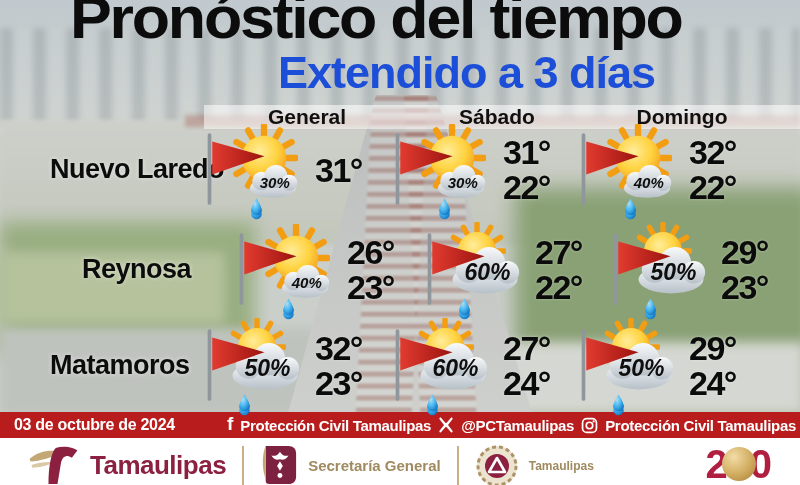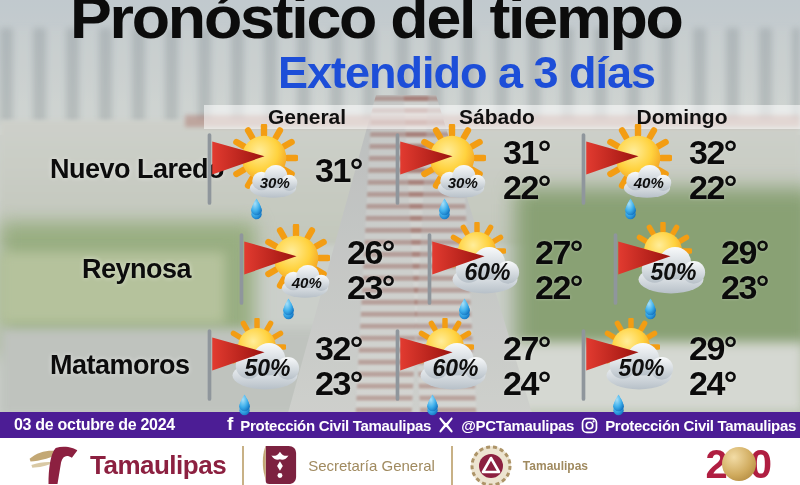--- a/index.html
+++ b/index.html
@@ -67,35 +67,35 @@
   .pct { position:absolute; left:53%; top:55%; transform:translate(-50%,-50%); font-weight:700; color:#0e0e0e; z-index:5; white-space:nowrap;font-style:italic; }
   .drops { display:flex; gap:6px; z-index:2; }
   .drops svg { width:13px; height:18px; }
   .drops svg:nth-child(2) { transform:translateY(4px); }
 
   .temps { display:flex; flex-direction:column; margin-left:3px; }
   .temps span { font-size:34px; line-height:35px; font-weight:800; color:#0b0b0b; letter-spacing:-1.5px;
                 text-shadow:0 0 3px rgba(255,255,255,.35); white-space:nowrap; }
 
   
-  .infobar { position:absolute; left:0; top:412px; width:800px; height:26px; background:#4c1d95;
+  .infobar { position:absolute; left:0; top:412px; width:800px; height:26px; background:#b91c1c;
              display:flex; align-items:center; color:#fff; font-weight:700; }
   .infobar .date { margin-left:14px; font-size:16px; letter-spacing:-0.3px; }
   .social { margin-left:auto; margin-right:4px; display:flex; align-items:center; gap:7px; font-size:15px; }
   .social .lbl { white-space:nowrap; letter-spacing:-0.3px; }
   .fbglyph { font-size:19px; font-weight:800; line-height:18px; margin-top:-2px; }
   .social svg { display:block; }
 
   
   .footer { position:absolute; left:0; top:438px; width:800px; height:70px; background:#ffffff;
             display:flex; align-items:flex-start; padding:6px 26px 0 26px; }
   .fblock { display:flex; align-items:center; gap:10px; }
   .sep { width:2px; height:40px; background:#c8b186; margin:2px 16px 0 16px; }
   .tam-word { font-size:26px; font-weight:800; color:#8c2040; letter-spacing:-0.5px; }
-  .sg-text { color:#a08a5f; font-size:15px; font-weight:400; line-height:17px; }
+  .sg-text { color:#a08a5f; font-size:15px; font-weight:700; line-height:17px; }
   .pc-text .pc-title { color:#b01e41; font-size:21px; font-weight:800; letter-spacing:-0.3px; line-height:22px; }
   .pc-text .pc-sub { color:#a08a5f; font-size:12px; font-weight:600; }
   .bicent { margin-left:auto; display:flex; flex-direction:column; align-items:center; }
   .bicent-digits { display:flex; align-items:center; }
   .bicent-digits .d { font-size:40px; font-weight:800; color:#b01e41; line-height:40px; }
   .orb { width:34px; height:34px; border-radius:50%; margin:0 -6px;
          background:radial-gradient(circle at 35% 30%, #f2dca6, #d0ab5e 55%, #a57c33); z-index:1; }
   .bicent-sub { font-size:13px; font-weight:800; color:#b01e41; margin-top:-2px; }
 </style>
 </head>

